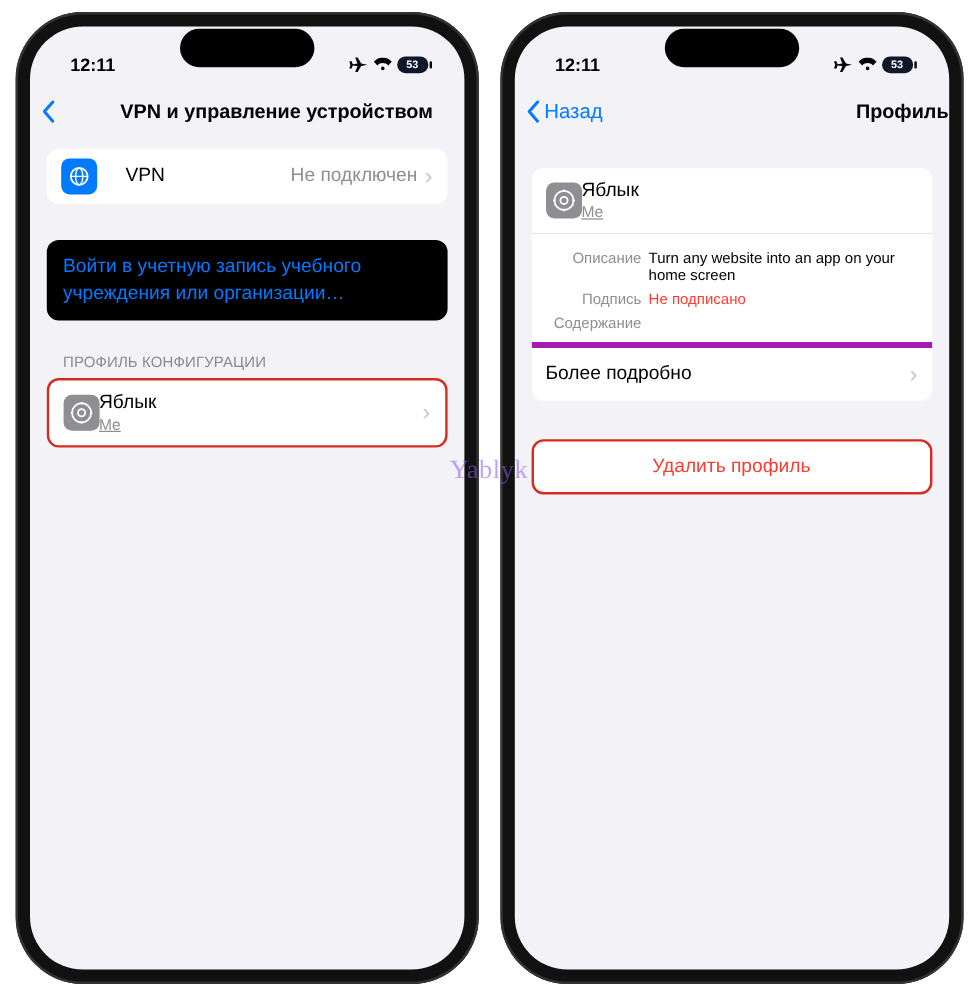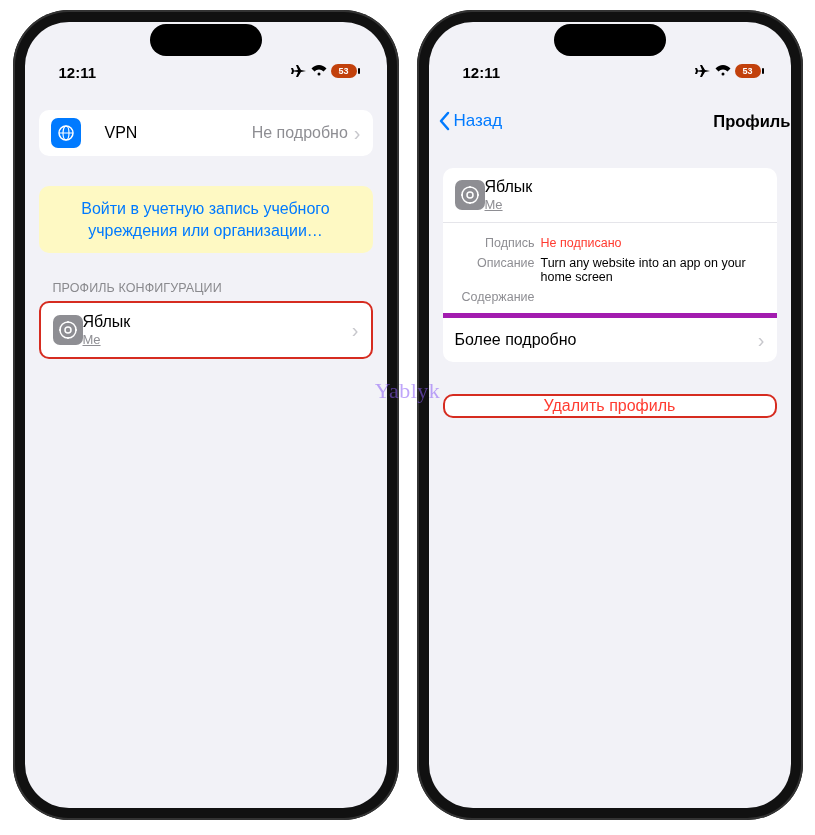--- a/index.html
+++ b/index.html
@@ -37,39 +37,38 @@
     left: 50%;
     transform: translateX(-50%);
     width: 112px;
     height: 32px;
     background: #000;
     border-radius: 20px;
     z-index: 10;
   }
   .status-bar {
     display: flex;
-    align-items: flex-start;
+    align-items: center;
     justify-content: space-between;
     padding: 14px 30px 0 34px;
     height: 50px;
     font-size: 15px;
     font-weight: 600;
     color: #000;
-    margin-top: 28px;
   }
   .status-right {
     display: flex;
     align-items: center;
     gap: 4px;
   }
   .status-right svg { display: block; }
   .battery-group {
     display: flex;
     align-items: center;
-    background: #c2410c;
+    background: #0f172a;
     border-radius: 7px;
     width: 26px;
     height: 14px;
     position: relative;
   }
   .battery-group::after {
     content:"";
     position:absolute;
     right:-3px; top:4px;
     width:2px; height:6px;
@@ -129,28 +128,27 @@
     align-items:center;
     justify-content:center;
     flex-shrink:0;
   }
   .icon-box.blue { background:#007aff; }
   .icon-box.gray { background:#8e8e93; }
   .cell-label { font-size:16px; color:#000; flex:1; }
   .cell-trailing { font-size:16px; color:#8e8e93; margin-left:auto; display:flex; align-items:center; gap:6px;}
   .chevron { color:#c7c7cc; font-size: 20px; line-height:1; }
   .link-cell {
-    background:#fef9c3;
+    background:#000000;
     border-radius:10px;
     margin-bottom:28px;
     padding: 12px 14px;
     font-size:16px;
     color:#007aff;
     line-height:1.35;
-    text-align:center;
   }
   .section-header {
     font-size:12.5px;
     text-transform:uppercase;
     color:#8a8a8e;
     padding: 0 14px 6px 14px;
     letter-spacing: 0.1px;
   }
   .highlight-red {
     border: 2px solid #d62c20;
@@ -186,21 +184,21 @@
     display:flex;
     align-items:center;
     padding: 12px 12px;
     font-size:16px;
     color:#000;
   }
   .delete-btn {
     background:#fff;
     border-radius:10px;
     text-align:center;
-    padding:1px 0;
+    padding:12px 0;
     font-size:16px;
     color:#ff3b30;
   }
   .watermark {
     position:absolute;
     left:50%; top:378px;
     transform:translateX(-50%);
     font-size:22px;
     color:#8b5cf6;
     opacity:0.55;
@@ -229,34 +227,42 @@
           <svg width="16" height="12" viewBox="0 0 16 12">
               <path fill="#000" d="M8 10.5a1.5 1.5 0 100-3 1.5 1.5 0 000 3zm-4.5-4C4.7 5.2 6.3 4.5 8 4.5s3.3.7 4.5 2l1.5-1.5C12.3 3.2 10.2 2.3 8 2.3S3.7 3.2 2 5l1.5 1.5zM.5 3.5C2.6 1.3 5.2 0 8 0s5.4 1.3 7.5 3.5L14 5C12.3 3.2 10.2 2.3 8 2.3S3.7 3.2 2 5L.5 3.5z"></path>
             </svg>
         </span>
         <div class="battery-group">
           <span class="battery-text">53</span>
         </div>
       </div>
     </div>
 
+    <div class="nav">
+      <div class="nav-back">
+        <svg width="12" height="20" viewBox="0 0 12 20">
+            <path fill="none" stroke="#007aff" stroke-width="2.5" stroke-linecap="round" stroke-linejoin="round" d="M9 2L2 10l7 8"></path>
+          </svg>
+      </div>
+      <div class="nav-title offset">VPN и управление устройством</div>
+    </div>
 
     <div class="content">
       <div class="cell-group">
         <div class="cell">
           <div class="icon-box blue">
             <svg width="18" height="18" viewBox="0 0 18 18">
                 <circle cx="9" cy="9" r="7" fill="none" stroke="#fff" stroke-width="1.5"></circle>
                 <ellipse cx="9" cy="9" rx="3" ry="7" fill="none" stroke="#fff" stroke-width="1.2"></ellipse>
                 <line x1="2" y1="9" x2="16" y2="9" stroke="#fff" stroke-width="1.2"></line>
               </svg>
           </div>
           <span class="cell-label">VPN</span>
           <span class="cell-trailing">
-            <span>Не подробно</span>
+            <span>Не подключен</span>
             <span class="chevron">›</span>
           </span>
         </div>
       </div>
 
       <div class="link-cell">
         <span>Войти в учетную запись учебного учреждения или организации…</span>
       </div>
 
       <div class="section-header">ПРОФИЛЬ КОНФИГУРАЦИИ</div>
@@ -333,26 +339,26 @@
                 </g>
               </svg>
           </div>
           <div style="flex:1;">
             <div class="profile-title">Яблык</div>
             <div class="profile-sub">Me</div>
           </div>
         </div>
         <div class="profile-details">
           <div class="detail-row">
+            <div class="detail-key">Описание</div>
+            <div class="detail-val">Turn any website into an app on your home screen</div>
+          </div>
+          <div class="detail-row">
             <div class="detail-key">Подпись</div>
             <div class="detail-val red">Не подписано</div>
-          </div>
-          <div class="detail-row">
-            <div class="detail-key">Описание</div>
-            <div class="detail-val">Turn any website into an app on your home screen</div>
           </div>
           <div class="detail-row">
             <div class="detail-key">Содержание</div>
           </div>
         </div>
         <div class="cell-more">
           <span style="flex:1">Более подробно</span>
           <span class="chevron">›</span>
         </div>
       </div>

